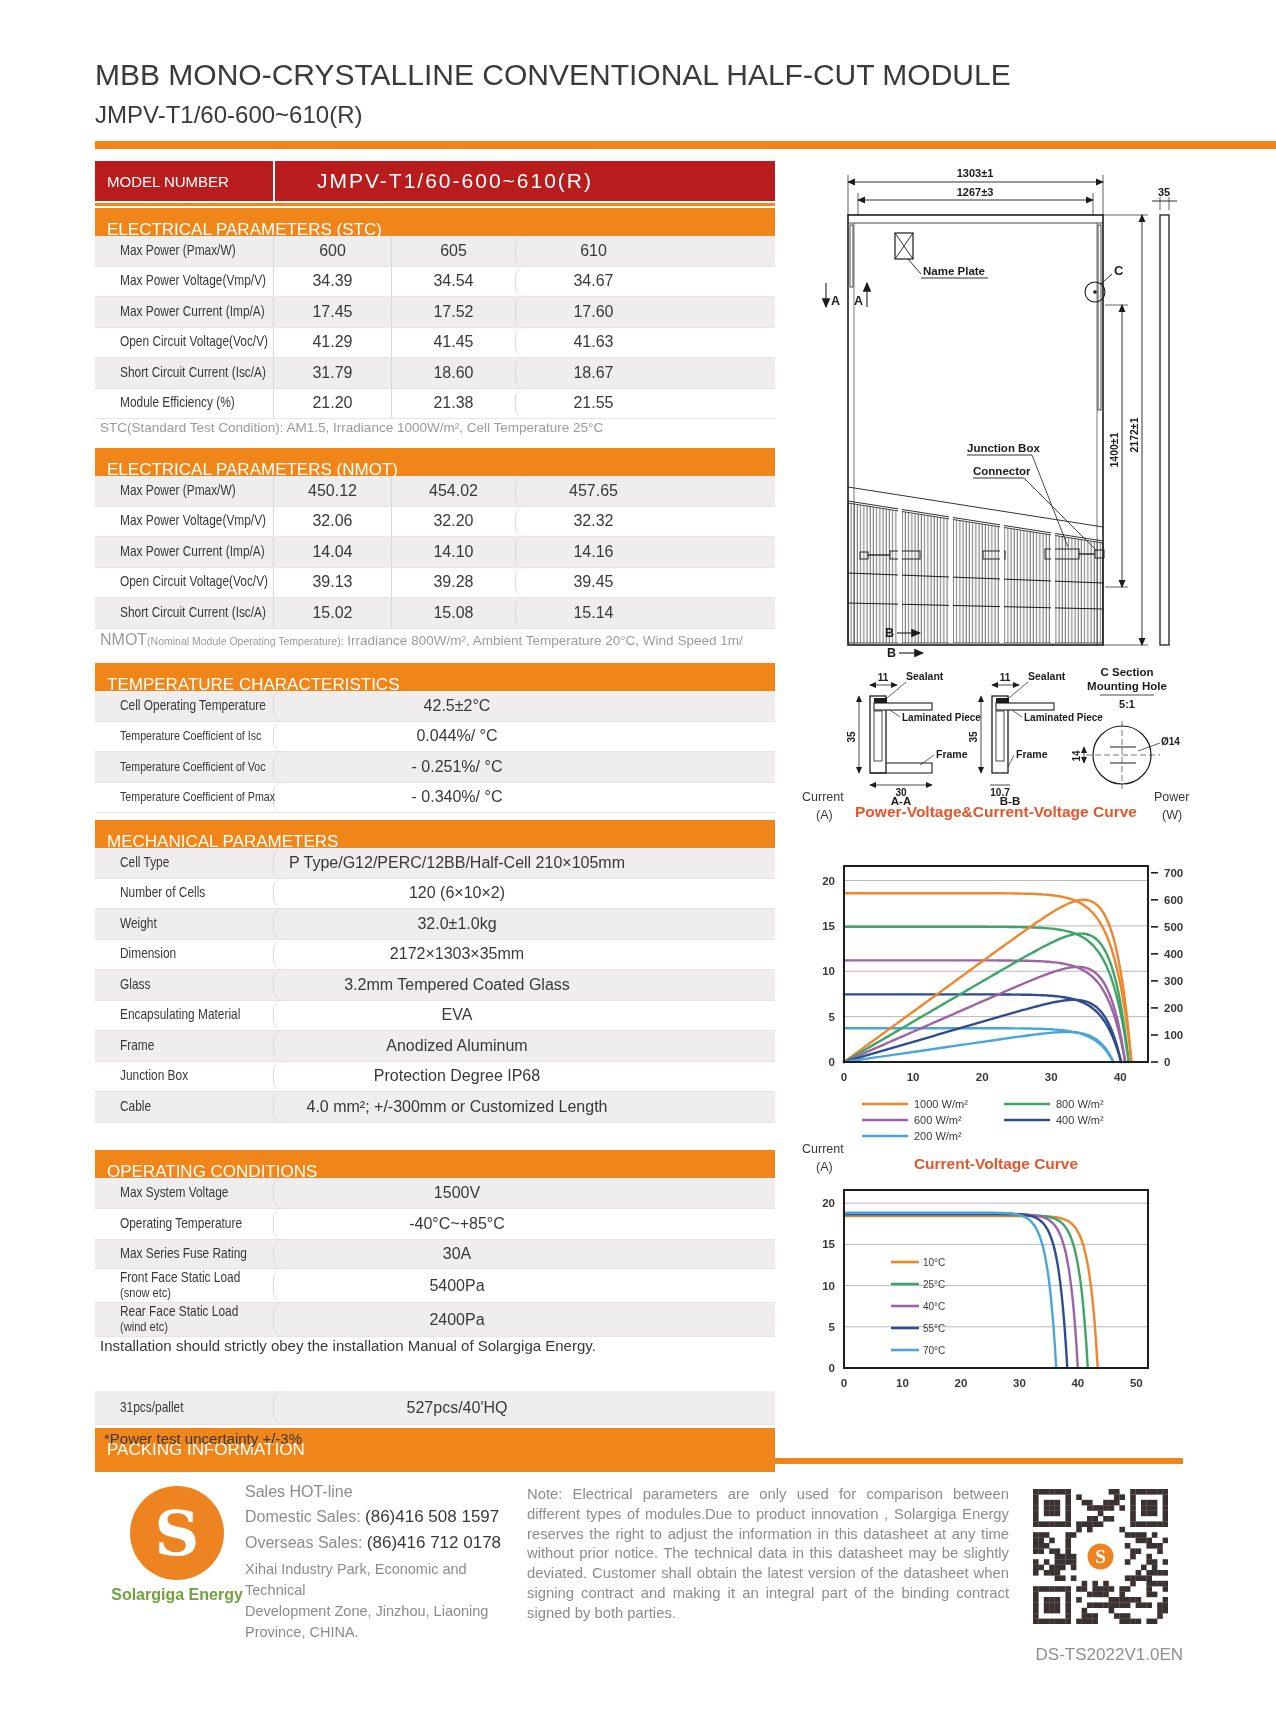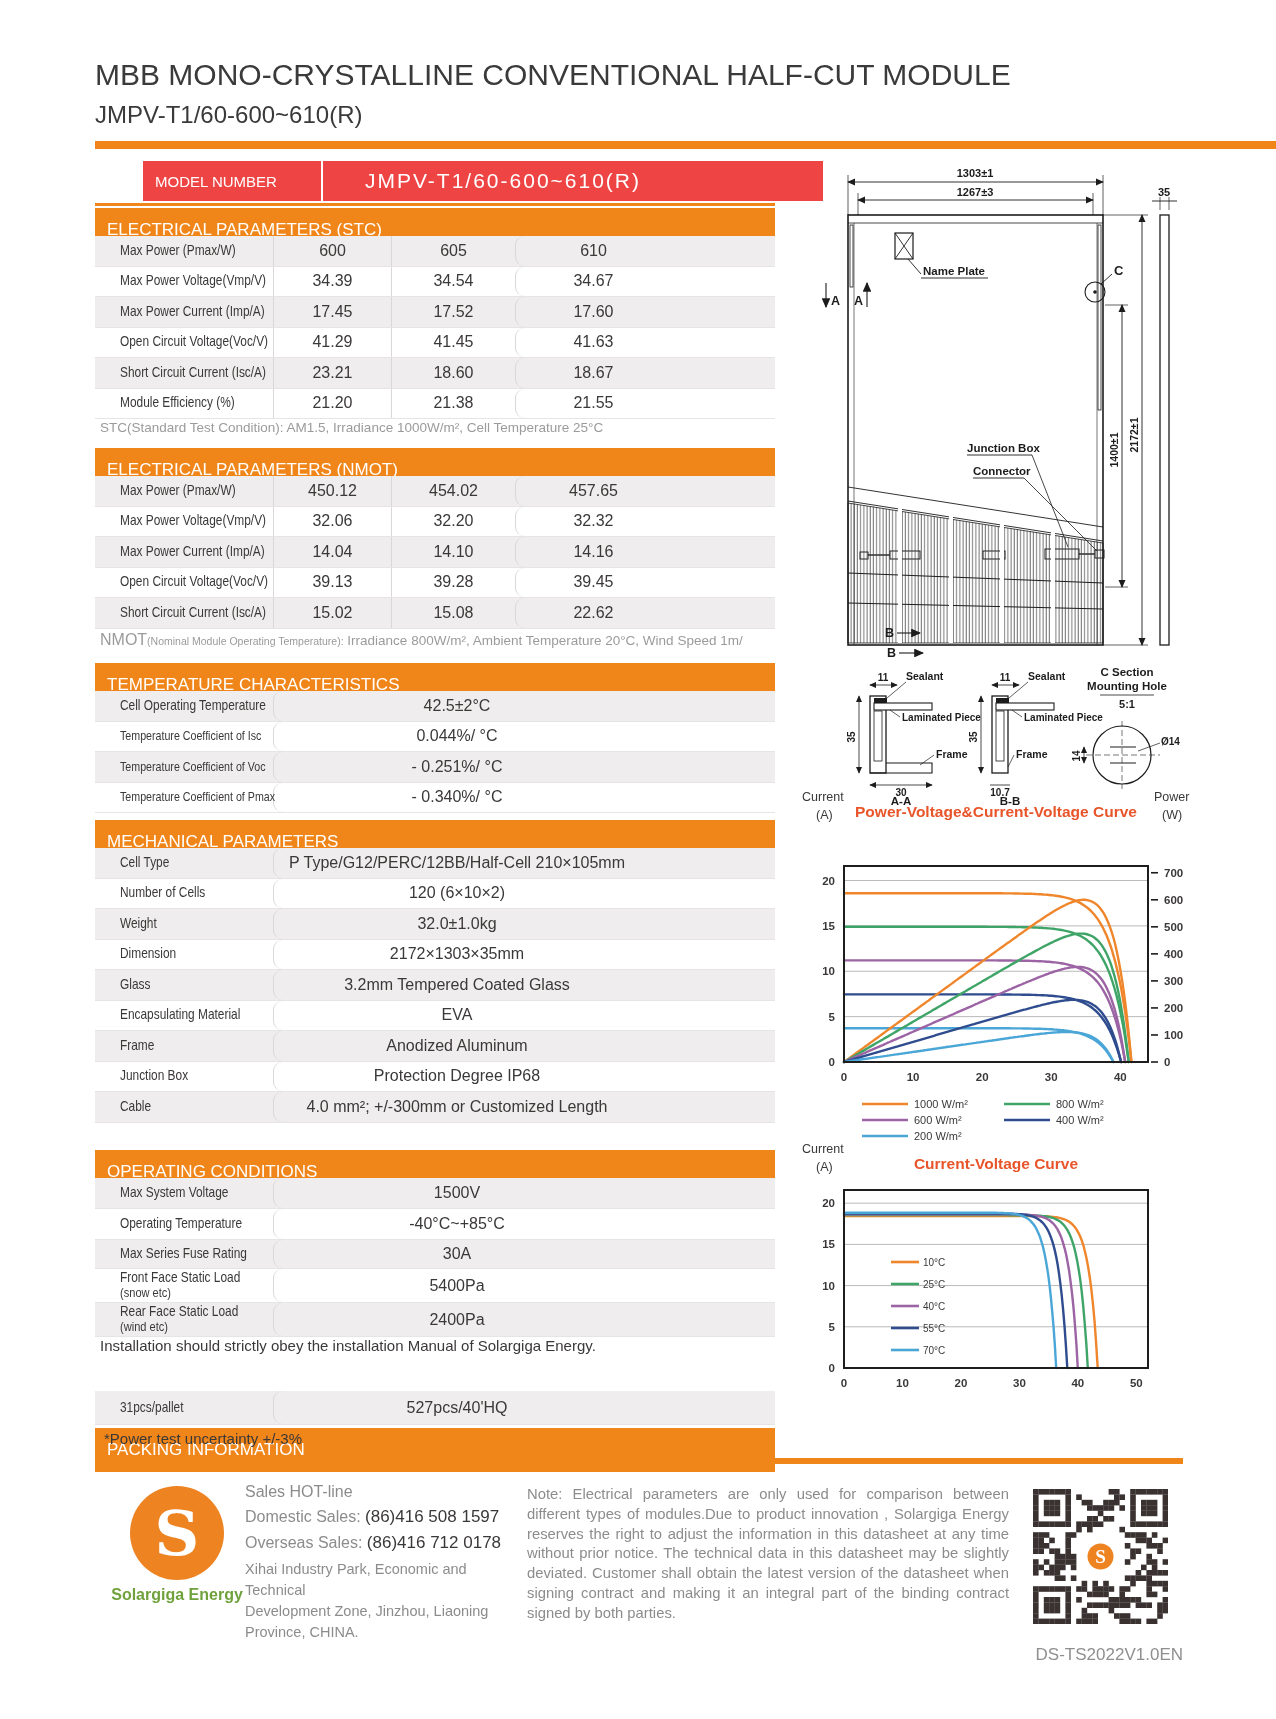--- a/index.html
+++ b/index.html
@@ -4,22 +4,22 @@
 <style>
   html,body{margin:0;padding:0;background:#e8e8e8;}
   .page{position:relative;width:1276px;height:1719px;background:#fff;margin:0 auto;
         font-family:"Liberation Sans","DejaVu Sans",sans-serif;color:#3b3838;overflow:hidden;}
   .abs{position:absolute;}
   .rule{background:#F0861A;}
   
   .title{left:95px;top:58px;font-size:30px;color:#3a3a3a;white-space:nowrap;}
   .subtitle{left:95px;top:101px;font-size:24px;color:#3a3a3a;}
   
-  .modelbar{left:95px;top:161px;width:680px;height:40px;background:#ef4444;display:grid;
-            grid-template-columns:178px 1fr;align-items:center;color:#fff;margin-left:48px;}
+  .modelbar{left:95px;top:161px;width:680px;height:40px;background:#b91c1c;display:grid;
+            grid-template-columns:178px 1fr;align-items:center;color:#fff;}
   .modelbar .mlabel{padding-left:12px;font-size:15px;}
   .modelbar .mval{border-left:2px solid #fff;height:100%;display:flex;align-items:center;
                   justify-content:center;font-size:21px;letter-spacing:2px;padding-right:140px;}
   
   .hbar{left:95px;width:680px;height:44px;background:#F0861A;color:#fff;font-size:17px;
         display:flex;align-items:center;padding-left:12px;box-sizing:border-box;}
   
   .ptable{left:95px;width:680px;}
   .trow{display:grid;grid-template-columns:178px 118px 124px 1fr;height:29.5px;
         border-bottom:1px solid #e6e4e4;background:#fff;}
@@ -110,21 +110,21 @@
           <span class="lbl">Open Circuit Voltage(Voc/V)</span>
         </div>
         <div class="tcell tval">41.29</div>
         <div class="tcell tval">41.45</div>
         <div class="tcell tval">41.63</div>
       </div>
       <div class="trow">
         <div class="tcell tlabel">
           <span class="lbl">Short Circuit Current (Isc/A)</span>
         </div>
-        <div class="tcell tval">23.21</div>
+        <div class="tcell tval">31.79</div>
         <div class="tcell tval">18.60</div>
         <div class="tcell tval">18.67</div>
       </div>
       <div class="trow">
         <div class="tcell tlabel">
           <span class="lbl">Module Efficiency (%)</span>
         </div>
         <div class="tcell tval">21.20</div>
         <div class="tcell tval">21.38</div>
         <div class="tcell tval">21.55</div>
@@ -165,21 +165,21 @@
         <div class="tcell tval">39.13</div>
         <div class="tcell tval">39.28</div>
         <div class="tcell tval">39.45</div>
       </div>
       <div class="trow">
         <div class="tcell tlabel">
           <span class="lbl">Short Circuit Current (Isc/A)</span>
         </div>
         <div class="tcell tval">15.02</div>
         <div class="tcell tval">15.08</div>
-        <div class="tcell tval">22.62</div>
+        <div class="tcell tval">15.14</div>
       </div>
     </div>
   <div class="abs fnote" style="left:100px;top:631px">
     <span class="big">NMOT</span><span class="sm">(Nominal Module Operating Temperature):</span><span> Irradiance 800W/m², Ambient Temperature 20°C, Wind Speed 1m/</span>
   </div>
 
   <div class="abs hbar" style="top:663px">TEMPERATURE CHARACTERISTICS</div>
   <div class="abs ptable alt kv temp" style="top:691px">
       <div class="trow">
         <div class="tcell tlabel">

